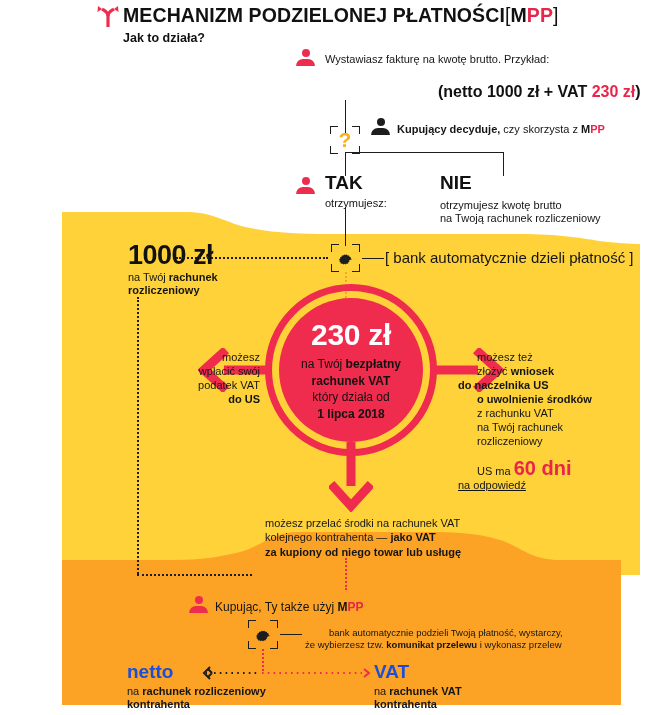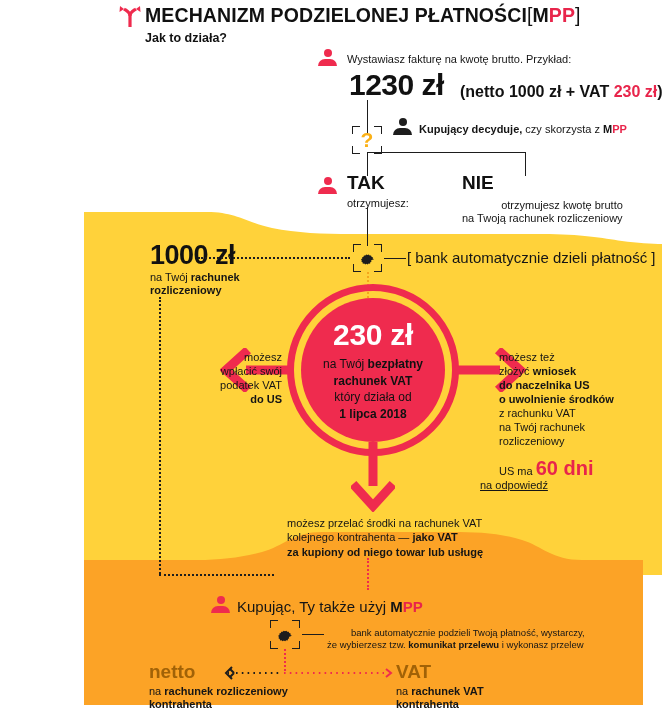--- a/index.html
+++ b/index.html
@@ -4,21 +4,21 @@
 <style>
   html,body{margin:0;padding:0;}
   body{
     width:665px;height:715px;
     background:#ffffff;
     font-family:"Liberation Sans", sans-serif;
     color:#111111;
     position:relative;
     overflow:hidden;
   }
-  .stage{position:absolute;inset:0;margin-left:22px;}
+  .stage{position:absolute;inset:0;}
 
   
   .bg-layer{position:absolute;left:0;top:0;width:665px;height:715px;}
 
   
   .header{position:absolute;left:95px;top:2px;width:560px;}
   .logo-mark{position:absolute;left:0px;top:2px;width:26px;height:24px;}
   .title{
     position:absolute;left:28px;top:2px;
     font-size:19.5px;font-weight:bold;letter-spacing:.1px;
@@ -62,21 +62,21 @@
 
   
   .ring{position:absolute;border-radius:50%;border:7px solid #EF2B4E;box-sizing:border-box;}
   .disc{position:absolute;border-radius:50%;background:#EF2B4E;}
   .circle-text{position:absolute;left:0;top:0;width:100%;height:100%;
     display:flex;flex-direction:column;align-items:center;justify-content:center;text-align:center;}
   .circle-text .big{font-size:30px;font-weight:bold;color:#fff;letter-spacing:-.3px;margin-bottom:4px;}
   .circle-text .ln{font-size:12px;line-height:16.5px;color:#111;}
 
   
-  .label-big{position:absolute;font-size:19px;font-weight:bold;color:#a16207;}
+  .label-big{position:absolute;font-size:19px;font-weight:bold;color:#1d4ed8;}
 </style>
 </head>
 <body>
 
 <div class="stage">
 
   <svg class="bg-layer" viewBox="0 0 665 715">
 
     <path d="M62,212 C130,212 150,212 185,212 C215,212 225,223 250,228
              C275,233 300,234 330,234 C400,234 460,234 520,234
@@ -104,21 +104,20 @@
     </div>
     <div class="subtitle">Jak to działa?</div>
   </div>
 
   <div class="person" style="left:296px;top:49px;width:19px;height:17px;">
     <div class="head" style="width:8px;height:8px;background:#EF2B4E;"></div>
     <div class="body" style="height:7px;background:#EF2B4E;"></div>
   </div>
   <div class="t" style="left:325px;top:52px;width:300px;">Wystawiasz fakturę na kwotę brutto. Przykład:</div>
 
-  <div class="amount" style="left:327px;top:68px;font-size:30px;letter-spacing:-.5px;">1230 zł</div>
   <div style="position:absolute;left:438px;top:83px;font-size:16px;font-weight:bold;color:#111;white-space:nowrap;">
     <span>(netto 1000 zł + VAT </span><span class="red">230 zł</span><span>)</span>
   </div>
 
   <div class="sol-v" style="left:345px;top:100px;height:35px;"></div>
 
   <div class="bracket-box" style="left:330px;top:126px;width:30px;height:28px;">
     <i class="tl"></i>
       <i class="tr"></i>
       <i class="bl"></i>
@@ -139,21 +138,21 @@
   <div class="sol-v" style="left:503px;top:152px;height:24px;"></div>
 
   <div class="person" style="left:296px;top:177px;width:19px;height:17px;">
     <div class="head" style="width:8px;height:8px;background:#EF2B4E;"></div>
     <div class="body" style="height:7px;background:#EF2B4E;"></div>
   </div>
   <div style="position:absolute;left:325px;top:172px;font-size:19px;font-weight:bold;color:#111;">TAK</div>
   <div class="t" style="left:325px;top:196px;">otrzymujesz:</div>
 
   <div style="position:absolute;left:440px;top:172px;font-size:19px;font-weight:bold;color:#111;">NIE</div>
-  <div class="t" style="left:440px;top:198px;width:200px;text-align:center;">otrzymujesz kwotę brutto</div>
+  <div class="t" style="left:440px;top:198px;width:200px;">otrzymujesz kwotę brutto</div>
   <div class="t" style="left:440px;top:211px;width:200px;">na Twoją rachunek rozliczeniowy</div>
 
   <div class="sol-v" style="left:345px;top:207px;height:39px;"></div>
 
   <div class="bracket-box" style="left:331px;top:244px;width:29px;height:28px;">
     <i class="tl"></i>
       <i class="tr"></i>
       <i class="bl"></i>
       <i class="br"></i>
     <svg viewBox="0 0 24 24" style="position:absolute;left:6px;top:5.5px;width:17px;height:17px;">
@@ -204,21 +203,21 @@
 
   <div class="t" style="left:160px;top:350px;width:100px;text-align:right;">możesz</div>
   <div class="t" style="left:160px;top:364px;width:100px;text-align:right;">wpłacić swój</div>
   <div class="t" style="left:160px;top:378px;width:100px;text-align:right;">podatek VAT</div>
   <div class="t b" style="left:160px;top:392px;width:100px;text-align:right;">do US</div>
 
   <div class="t" style="left:477px;top:350px;width:175px;">możesz też</div>
   <div class="t" style="left:477px;top:364px;width:175px;">
     <span>złożyć </span><span class="b">wniosek</span>
   </div>
-  <div class="t b" style="left:477px;top:378px;width:175px;">do naczelnika US</div>
+  <div class="t b" style="left:458px;top:378px;width:175px;">do naczelnika US</div>
   <div class="t b" style="left:477px;top:392px;width:175px;">o uwolnienie środków</div>
   <div class="t" style="left:477px;top:406px;width:175px;">z rachunku VAT</div>
   <div class="t" style="left:477px;top:420px;width:175px;">na Twój rachunek</div>
   <div class="t" style="left:477px;top:434px;width:175px;">rozliczeniowy</div>
 
   <div style="position:absolute;left:477px;top:457px;font-size:11px;color:#151515;white-space:nowrap;">
     <span>US ma </span><span class="red b" style="font-size:20px;">60 dni</span>
   </div>
   <div class="t" style="left:458px;top:478px;width:175px;text-decoration:underline;">na odpowiedź</div>
 
@@ -227,21 +226,21 @@
     <span>kolejnego kontrahenta — </span><span class="b">jako VAT</span>
   </div>
   <div class="t b" style="left:265px;top:545px;width:320px;">za kupiony od niego towar lub usługę</div>
 
   <div class="dot-v" style="left:345px;top:558px;height:32px;border-color:#EF2B4E;"></div>
 
   <div class="person" style="left:189px;top:596px;width:19px;height:17px;">
     <div class="head" style="width:8px;height:8px;background:#EF2B4E;"></div>
     <div class="body" style="height:7px;background:#EF2B4E;"></div>
   </div>
-  <div class="t" style="left:215px;top:600px;font-size:15px;white-space:nowrap;">
+  <div class="t" style="left:215px;top:600px;font-size:12px;white-space:nowrap;">
     <span>Kupując, Ty także użyj </span><span class="b">M</span><span class="b red">PP</span>
   </div>
 
   <div class="bracket-box" style="left:248px;top:620px;width:30px;height:29px;">
     <i class="tl"></i>
       <i class="tr"></i>
       <i class="bl"></i>
       <i class="br"></i>
     <svg viewBox="0 0 24 24" style="position:absolute;left:6px;top:6px;width:18px;height:18px;">
       <path fill="#1d1d1d" d="M12 8.2a3.8 3.8 0 100 7.6 3.8 3.8 0 000-7.6zm9.2 4.8l-1.8-1.1.1-1.8-1.9-.7-.6-1.8-2 .2-1.2-1.5-1.8.8-1.8-.8-1.2 1.5-2-.2-.6 1.8-1.9.7.1 1.8L2.8 13l1.1 1.6-.6 1.8 1.7 1 .4 1.9 2-.2 1.4 1.3 1.7-1 1.7 1 1.4-1.3 2 .2.4-1.9 1.7-1-.6-1.8z"></path>

